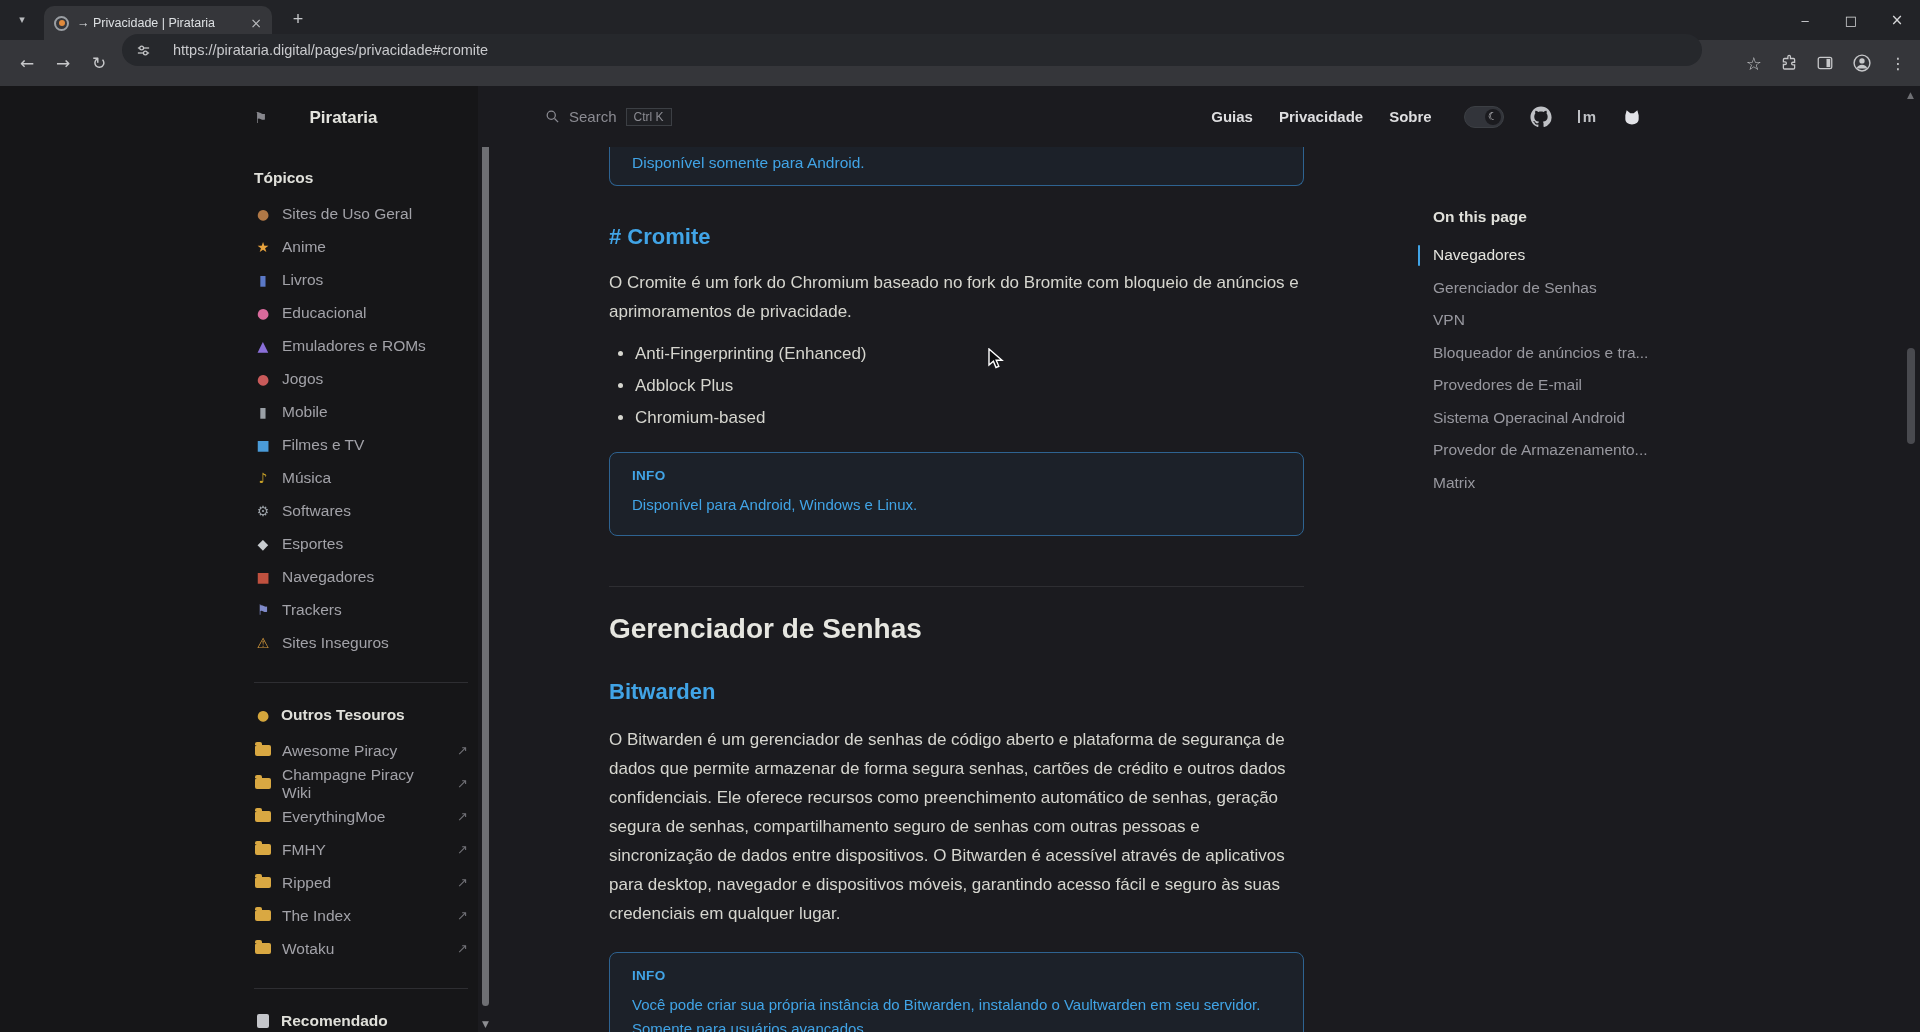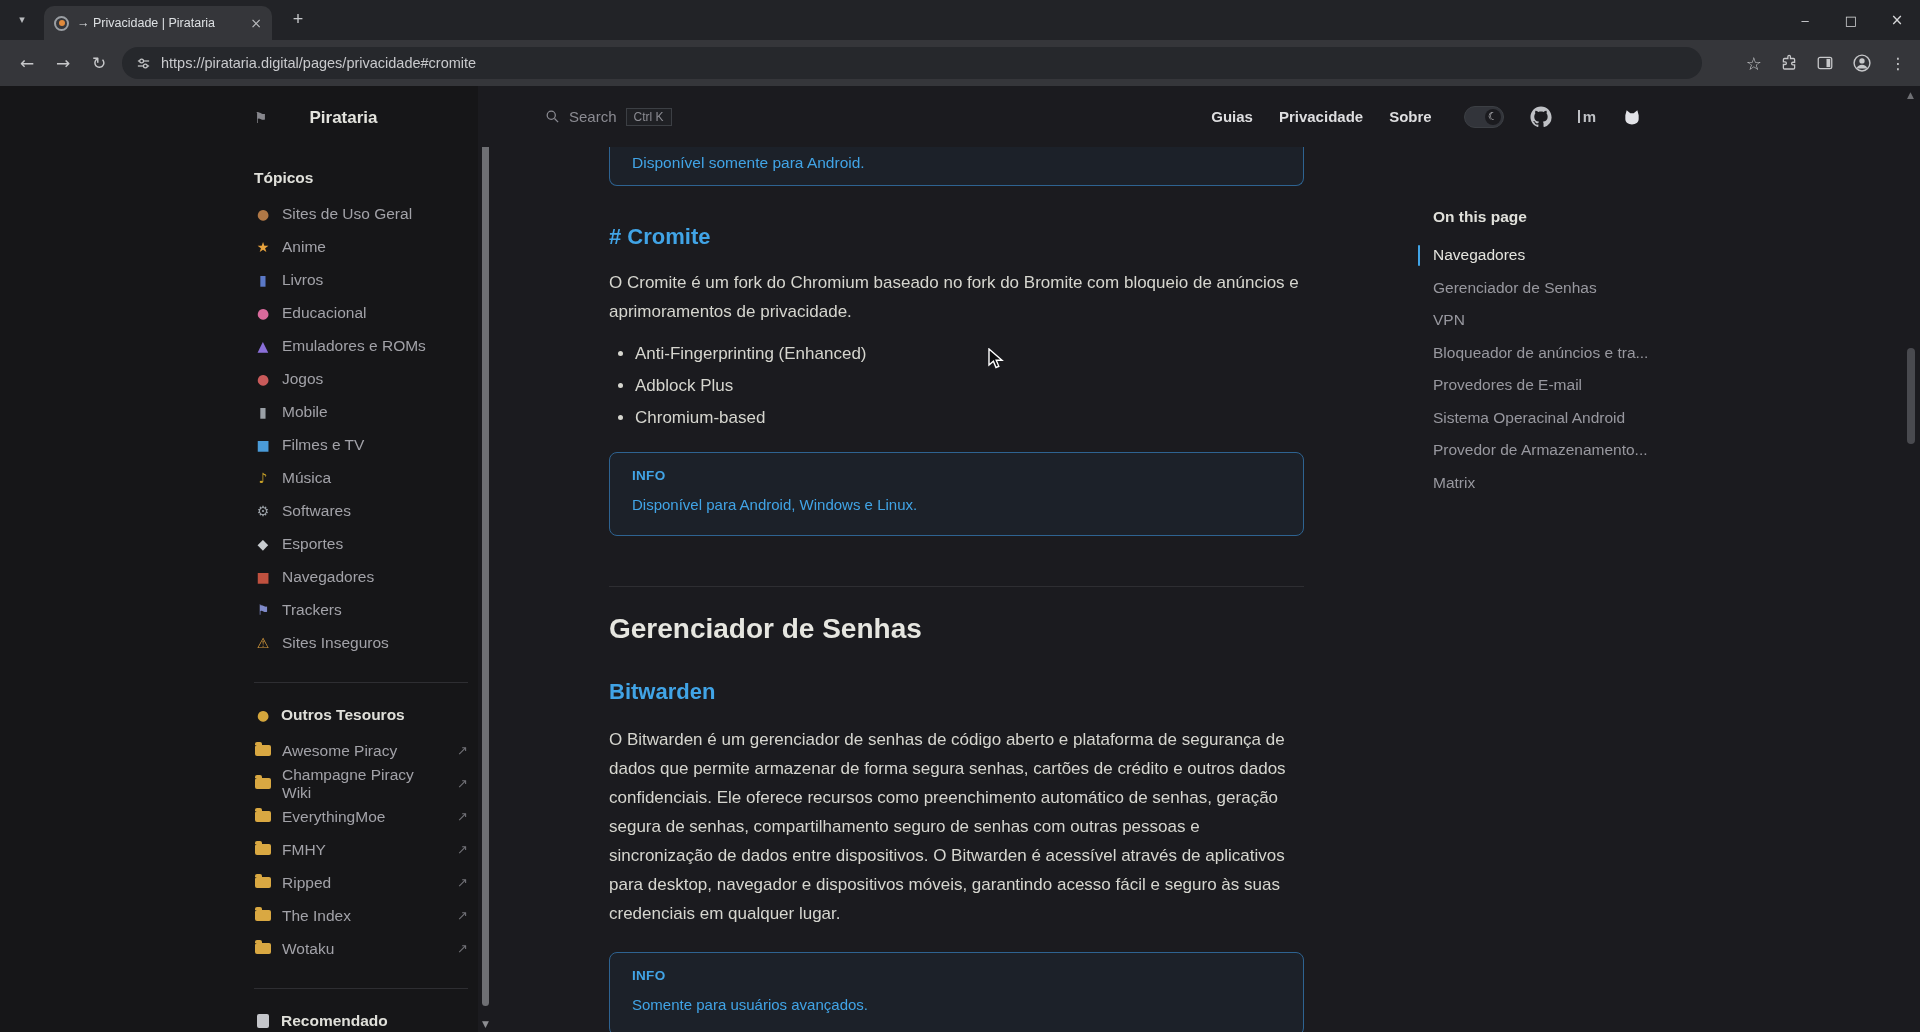--- a/index.html
+++ b/index.html
@@ -27,22 +27,22 @@
   .tab-title{font-size:12.5px;color:#dde0e3;white-space:nowrap;overflow:hidden;flex:1;}
   .tab-close{color:#b9bbbe;font-size:14px;line-height:14px;flex:0 0 auto;}
   .newtab-btn{position:absolute;left:286px;top:8px;width:24px;height:24px;color:#c6c8cb;
     font-size:18px;text-align:center;line-height:23px;}
   .win-controls{position:absolute;right:0;top:0;height:40px;display:flex;}
   .win-btn{width:46px;height:40px;display:flex;align-items:center;justify-content:center;
     color:#d6d7d9;font-size:13px;}
   .toolbar{position:absolute;top:40px;left:0;right:0;height:46px;background:#35363a;}
   .tb-icon{position:absolute;top:6px;width:34px;height:34px;border-radius:50%;color:#c7c8ca;
     font-size:17px;display:flex;align-items:center;justify-content:center;}
-  .omnibox{position:absolute;left:122px;top:47px;width:1580px;height:32px;background:#26282c;
-    border-radius:16px;display:flex;align-items:center;padding:0 14px;gap:10px;}
+  .omnibox{position:absolute;left:122px;top:34px;width:1580px;height:32px;background:#26282c;
+    border-radius:16px;display:flex;align-items:center;padding:0 14px;gap:22px;}
   .url-text{font-size:14.5px;color:#c9cacd;white-space:nowrap;}
   .tb-right{position:absolute;right:14px;top:40px;height:46px;display:flex;align-items:center;gap:18px;color:#c7c8ca;}
 
   
   .page{position:absolute;top:86px;left:0;right:0;bottom:0;background:var(--page-bg);overflow:hidden;}
 
   .sidebar{position:absolute;left:0;top:0;bottom:0;width:478px;background:var(--side-bg);
     padding-left:254px;z-index:2;}
   .brand-row{height:64px;display:flex;align-items:center;gap:10px;}
   .brand-name{font-size:17px;font-weight:700;color:#e4e4de;padding-left:32px;}
@@ -335,20 +335,21 @@
 
     <div class="h2-wrap">
       <div class="h2">Gerenciador de Senhas</div>
     </div>
     <div class="h3">Bitwarden</div>
     <p class="para" style="margin-top:18px;">O Bitwarden é um gerenciador de senhas de código aberto e plataforma de segurança de dados que permite armazenar de forma segura senhas, cartões de crédito e outros dados confidenciais. Ele oferece recursos como preenchimento automático de senhas, geração segura de senhas, compartilhamento seguro de senhas com outras pessoas e sincronização de dados entre dispositivos. O Bitwarden é acessível através de aplicativos para desktop, navegador e dispositivos móveis, garantindo acesso fácil e seguro às suas credenciais em qualquer lugar.</p>
 
     <div class="infobox" style="margin-top:24px;">
       <div class="info-label">INFO</div>
       <div class="info-lines" id="bitwarden-info-lines">
+          <div class="info-line">Você pode criar sua própria instância do Bitwarden, instalando o Vaultwarden em seu servidor.</div>
           <div class="info-line">Somente para usuários avançados.</div>
         </div>
     </div>
   </div>
 
   <div class="aside">
     <div class="aside-title">On this page</div>
     <div class="aside-items" id="aside-items">
         <div class="aside-item active">
           <span class="marker"></span>

